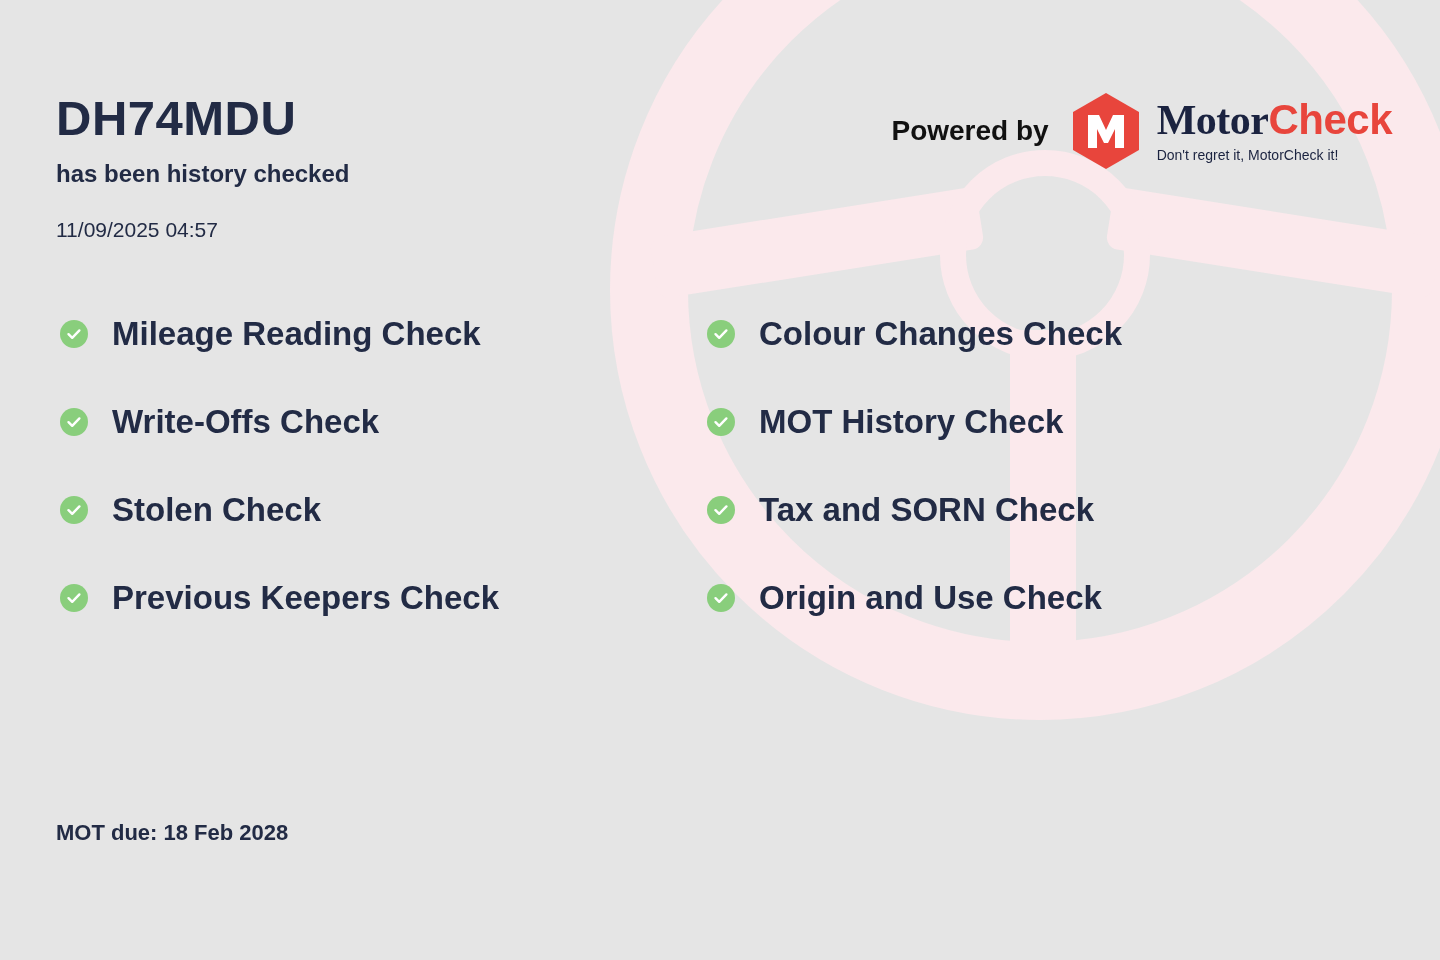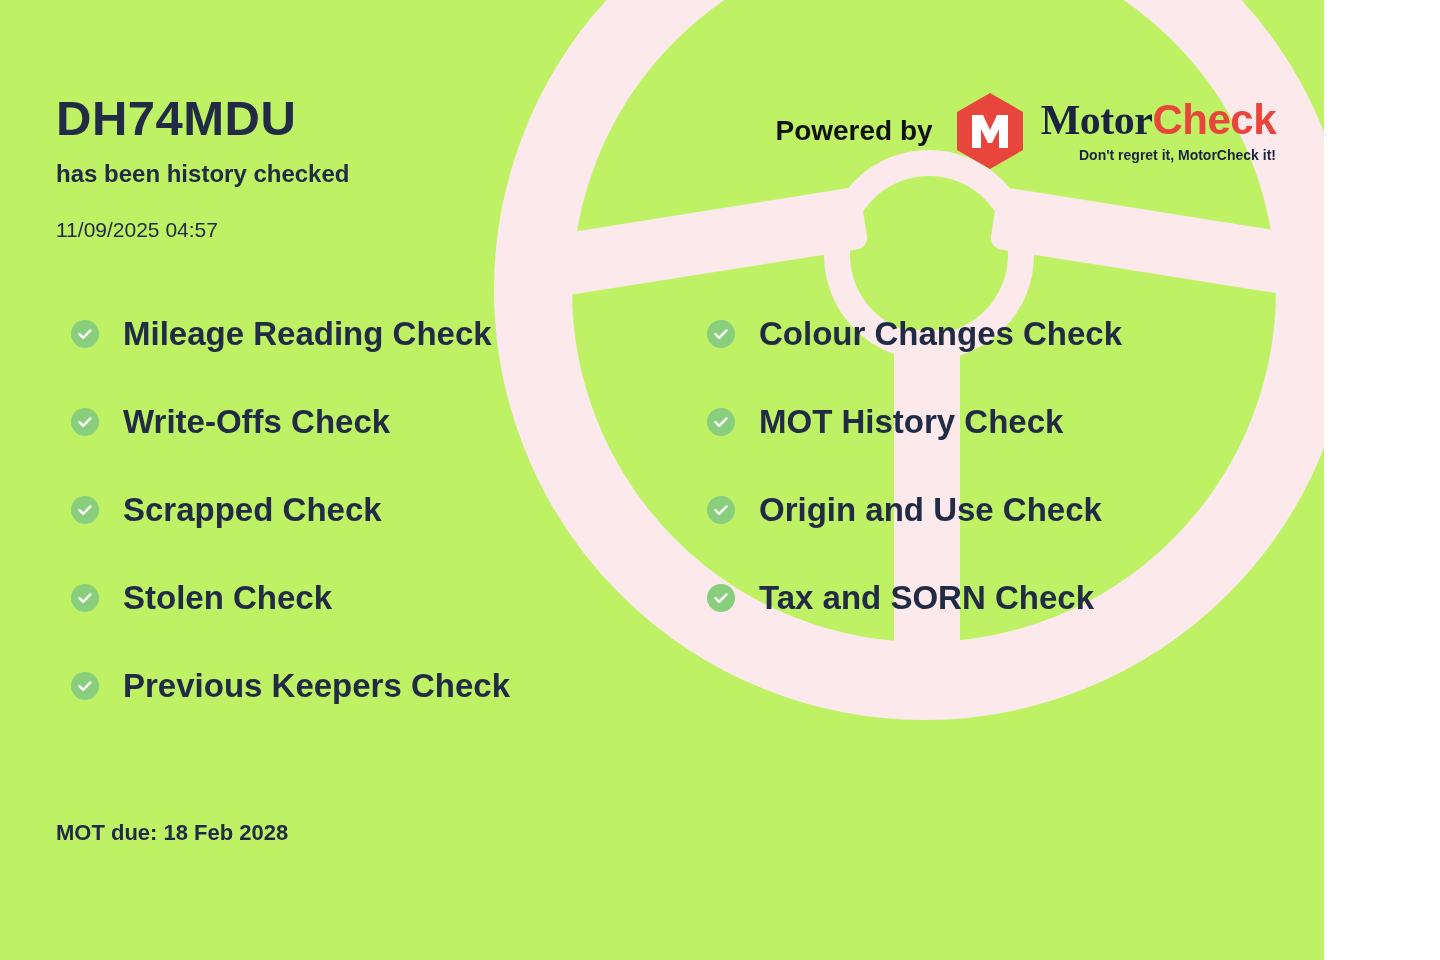--- a/index.html
+++ b/index.html
@@ -8,23 +8,23 @@
   }
   body {
     width: 1440px;
     height: 960px;
     background: #ffffff;
     font-family: "Liberation Sans", sans-serif;
     overflow: hidden;
   }
   .page {
     position: relative;
-    width: 1324px;
+    width: 1440px;
     height: 960px;
-    background: #bef264;
+    background: #e5e5e5;
     overflow: hidden;
   }
 
   
   .wheel-wrap {
     position: absolute;
     right: -70px;
     top: -140px;
     width: 900px;
     height: 900px;
@@ -115,21 +115,21 @@
   .checks {
     position: absolute;
     left: 56px;
     top: 290px;
     width: 1300px;
   }
   .col {
     position: absolute;
     top: 0;
   }
-  .col-left { left: 15px; width: 660px; }
+  .col-left { left: 4px; width: 660px; }
   .col-right { left: 651px; width: 640px; text-align: center; }
 
   .check-item {
     display: flex;
     align-items: center;
     height: 88px;
   }
   .tick {
     width: 28px;
     height: 28px;
@@ -187,24 +187,23 @@
   .logo-words {
     font-size: 42px;
     font-weight: bold;
     letter-spacing: -0.5px;
     line-height: 1;
   }
   .logo-motor { color: #1b2340; font-family: Liberation Serif, serif; }
   .logo-check { color: #e8453c; margin-top: 12px; }
   .logo-tagline {
     font-size: 14px;
-    font-weight: bold;
+    font-weight: normal;
     color: #1b2340;
     margin-top: 6px;
-    text-align: right;
   }
 </style>
 </head>
 <body>
 
 <div class="page">
 
   <div class="wheel-wrap">
     <div class="wheel-outer"></div>
     <div class="spoke spoke-left"></div>
@@ -235,28 +234,20 @@
 
         <div class="check-item">
           <span class="tick">
             <svg width="18" height="18" viewBox="0 0 18 18">
                 <path d="M3.5 9.2 L7.2 12.8 L14.4 5.4" fill="none" stroke="#ffffff" stroke-width="2.4" stroke-linecap="round" stroke-linejoin="round"></path>
               </svg>
           </span>
           <span class="check-label">Write-Offs Check</span>
         </div>
 
-        <div class="check-item">
-          <span class="tick">
-            <svg width="18" height="18" viewBox="0 0 18 18">
-                <path d="M3.5 9.2 L7.2 12.8 L14.4 5.4" fill="none" stroke="#ffffff" stroke-width="2.4" stroke-linecap="round" stroke-linejoin="round"></path>
-              </svg>
-          </span>
-          <span class="check-label">Scrapped Check</span>
-        </div>
 
         <div class="check-item">
           <span class="tick">
             <svg width="18" height="18" viewBox="0 0 18 18">
                 <path d="M3.5 9.2 L7.2 12.8 L14.4 5.4" fill="none" stroke="#ffffff" stroke-width="2.4" stroke-linecap="round" stroke-linejoin="round"></path>
               </svg>
           </span>
           <span class="check-label">Stolen Check</span>
         </div>
 
@@ -290,30 +281,30 @@
           </span>
           <span class="check-label">MOT History Check</span>
         </div>
 
         <div class="check-item">
           <span class="tick">
             <svg width="18" height="18" viewBox="0 0 18 18">
                 <path d="M3.5 9.2 L7.2 12.8 L14.4 5.4" fill="none" stroke="#ffffff" stroke-width="2.4" stroke-linecap="round" stroke-linejoin="round"></path>
               </svg>
           </span>
+          <span class="check-label">Tax and SORN Check</span>
+        </div>
+
+        <div class="check-item">
+          <span class="tick">
+            <svg width="18" height="18" viewBox="0 0 18 18">
+                <path d="M3.5 9.2 L7.2 12.8 L14.4 5.4" fill="none" stroke="#ffffff" stroke-width="2.4" stroke-linecap="round" stroke-linejoin="round"></path>
+              </svg>
+          </span>
           <span class="check-label">Origin and Use Check</span>
-        </div>
-
-        <div class="check-item">
-          <span class="tick">
-            <svg width="18" height="18" viewBox="0 0 18 18">
-                <path d="M3.5 9.2 L7.2 12.8 L14.4 5.4" fill="none" stroke="#ffffff" stroke-width="2.4" stroke-linecap="round" stroke-linejoin="round"></path>
-              </svg>
-          </span>
-          <span class="check-label">Tax and SORN Check</span>
         </div>
 
       </div>
 
     </div>
 
     <div class="mot-due">MOT due: 18 Feb 2028</div>
 
     <div class="powered-row">
       <span class="powered-label">Powered by</span>

